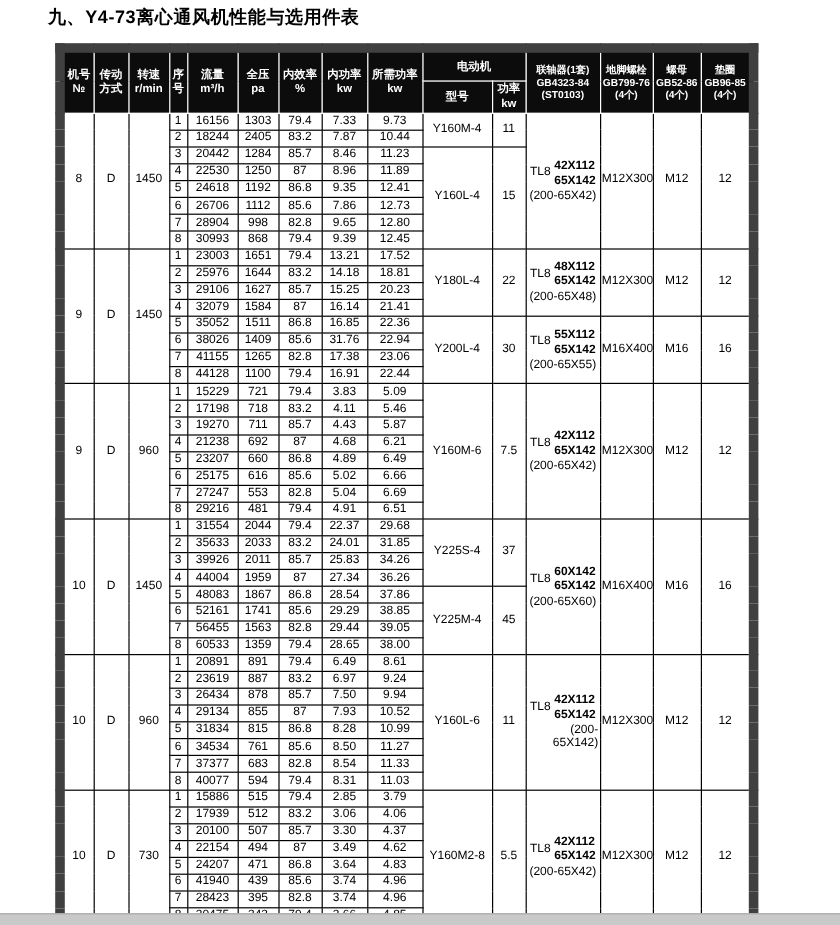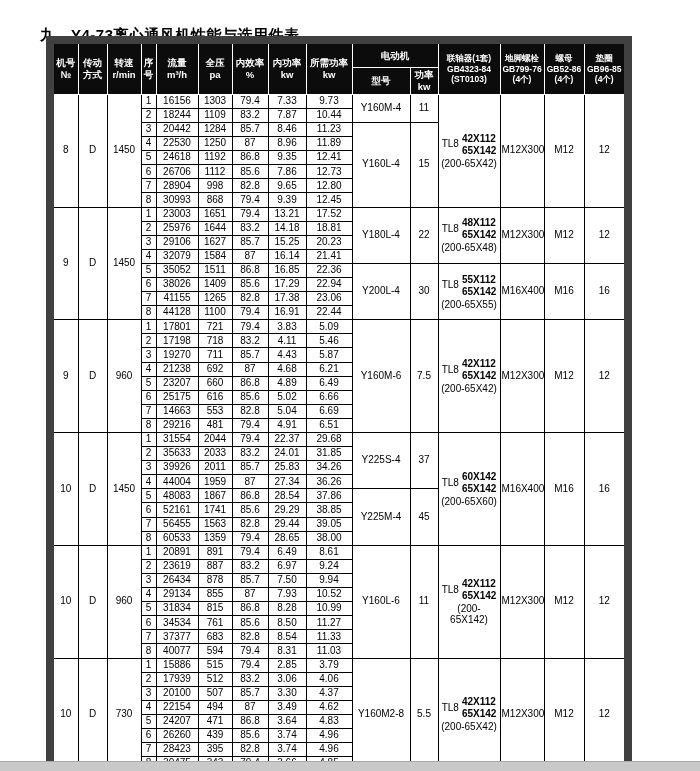--- a/index.html
+++ b/index.html
@@ -2,21 +2,21 @@
 <html><head>
 <meta charset="utf-8">
 <style>
   html,body{margin:0;padding:0;}
   body{
     width:700px;height:771px;position:relative;overflow:hidden;
     background:#ffffff;color:#000;
     font-family:"Liberation Sans","DejaVu Sans",sans-serif;
   }
   .title{
-    position:absolute;left:40px;top:26px;
+    position:absolute;left:40px;top:5px;
     font-size:15px;font-weight:bold;letter-spacing:0.5px;color:#000;
   }
   table.spec{
     position:absolute;left:46px;top:36px;width:580px;
     border-collapse:collapse;table-layout:fixed;
     border:8px solid #404040;
   }
   thead th{
     background:#0c0c0c;color:#ffffff;
     border:1px solid #ffffff;
@@ -29,21 +29,21 @@
   tbody td{
     border:1px solid #000;
     text-align:center;vertical-align:middle;
     font-size:10px;line-height:1.05;color:#000;
     height:13.1px;padding:0 1px;overflow:hidden;
   }
   tbody td.cpl-cell{font-size:10px;}
   .cpl{display:flex;flex-direction:column;align-items:center;gap:1px;}
   .cpl-top{display:flex;align-items:center;gap:3px;justify-content:center;}
   .cpl-sizes{text-align:left;line-height:1.2;font-weight:bold;}
-  .cpl-note{line-height:1.1;}
+  .cpl-note{line-height:1.1;text-align:right;}
   .bottom-bar{
     position:absolute;left:0;bottom:0;width:700px;height:9px;
     background:#c9c9c9;border-top:1px solid #aaaaaa;
   }
 </style>
 </head>
 <body>
 
 <div class="title">九、Y4-73离心通风机性能与选用件表</div>
 
@@ -109,21 +109,21 @@
             <div class="cpl-note">(200-65X42)</div>
           </div>
         </td>
         <td rowspan="8">M12X300</td>
         <td rowspan="8">M12</td>
         <td rowspan="8">12</td>
       </tr>
       <tr>
         <td>2</td>
         <td>18244</td>
-        <td>1109</td>
+        <td>2405</td>
         <td>83.2</td>
         <td>7.87</td>
         <td>10.44</td>
       </tr>
       <tr>
         <td>3</td>
         <td>20442</td>
         <td>1284</td>
         <td>85.7</td>
         <td>8.46</td>
@@ -240,21 +240,21 @@
         </td>
         <td rowspan="4">M16X400</td>
         <td rowspan="4">M16</td>
         <td rowspan="4">16</td>
       </tr>
       <tr>
         <td>6</td>
         <td>38026</td>
         <td>1409</td>
         <td>85.6</td>
-        <td>17.29</td>
+        <td>31.76</td>
         <td>22.94</td>
       </tr>
       <tr>
         <td>7</td>
         <td>41155</td>
         <td>1265</td>
         <td>82.8</td>
         <td>17.38</td>
         <td>23.06</td>
       </tr>
@@ -264,21 +264,21 @@
         <td>1100</td>
         <td>79.4</td>
         <td>16.91</td>
         <td>22.44</td>
       </tr>
       <tr>
         <td rowspan="8">9</td>
         <td rowspan="8">D</td>
         <td rowspan="8">960</td>
         <td>1</td>
-        <td>17801</td>
+        <td>15229</td>
         <td>721</td>
         <td>79.4</td>
         <td>3.83</td>
         <td>5.09</td>
         <td rowspan="8">Y160M-6</td>
         <td rowspan="8">7.5</td>
         <td class="cpl-cell" rowspan="8">
           <div class="cpl">
             <div class="cpl-top">
               <span class="cpl-type">TL8</span>
@@ -326,21 +326,21 @@
       <tr>
         <td>6</td>
         <td>25175</td>
         <td>616</td>
         <td>85.6</td>
         <td>5.02</td>
         <td>6.66</td>
       </tr>
       <tr>
         <td>7</td>
-        <td>14663</td>
+        <td>27247</td>
         <td>553</td>
         <td>82.8</td>
         <td>5.04</td>
         <td>6.69</td>
       </tr>
       <tr>
         <td>8</td>
         <td>29216</td>
         <td>481</td>
         <td>79.4</td>
@@ -563,21 +563,21 @@
       <tr>
         <td>5</td>
         <td>24207</td>
         <td>471</td>
         <td>86.8</td>
         <td>3.64</td>
         <td>4.83</td>
       </tr>
       <tr>
         <td>6</td>
-        <td>26260</td>
+        <td>41940</td>
         <td>439</td>
         <td>85.6</td>
         <td>3.74</td>
         <td>4.96</td>
       </tr>
       <tr>
         <td>7</td>
         <td>28423</td>
         <td>395</td>
         <td>82.8</td>

